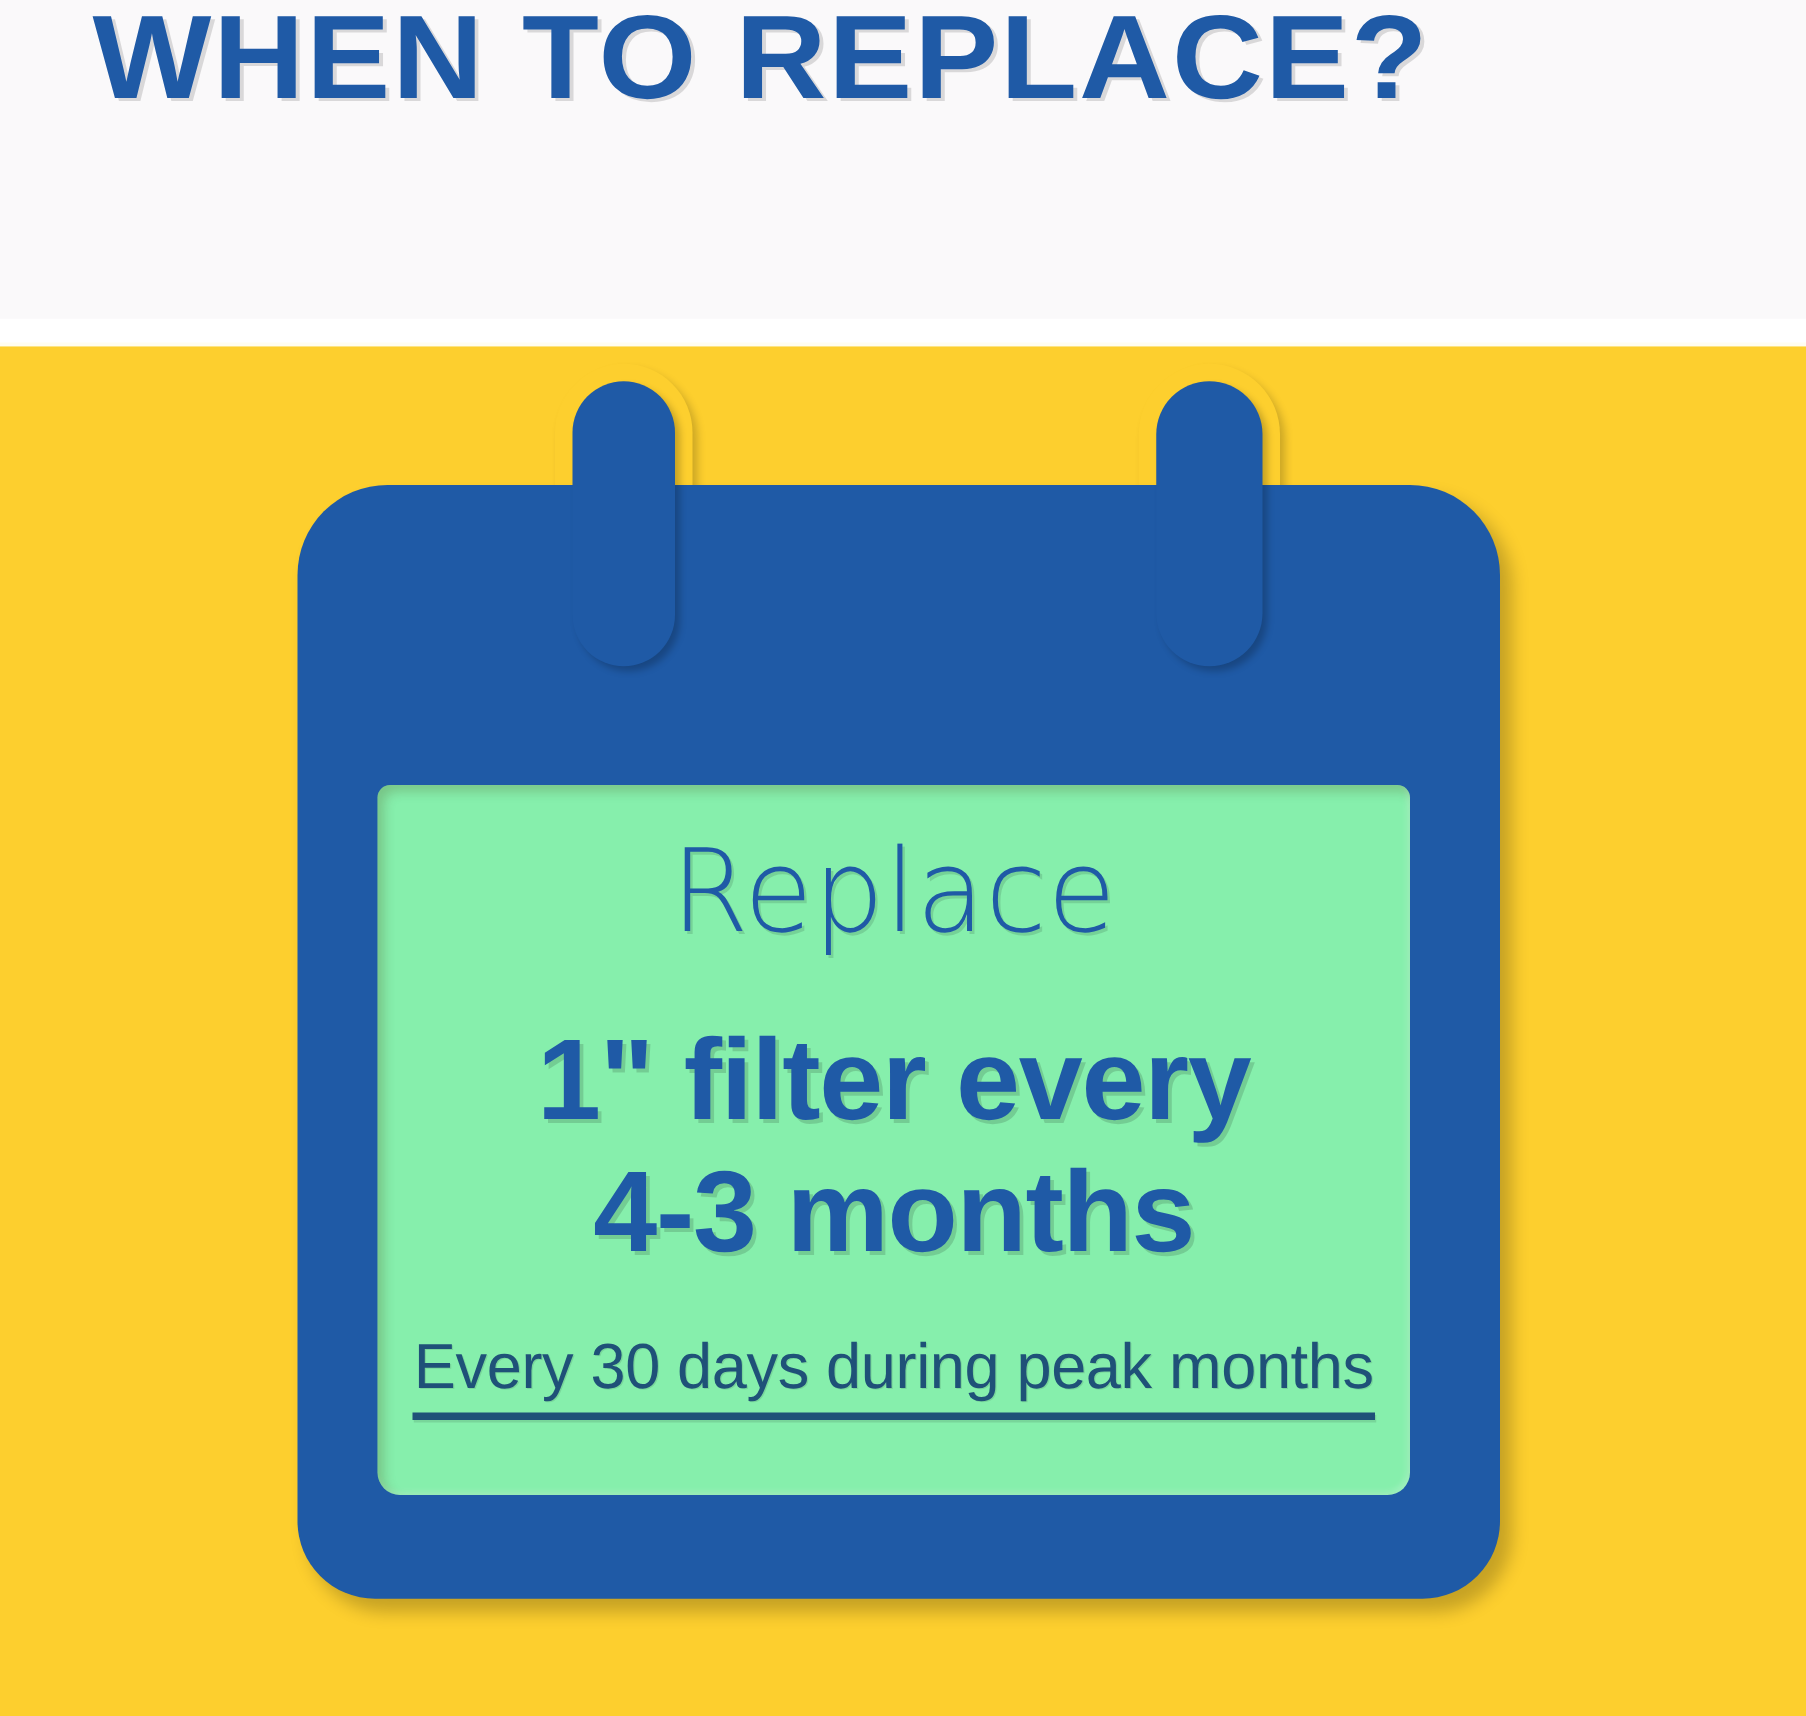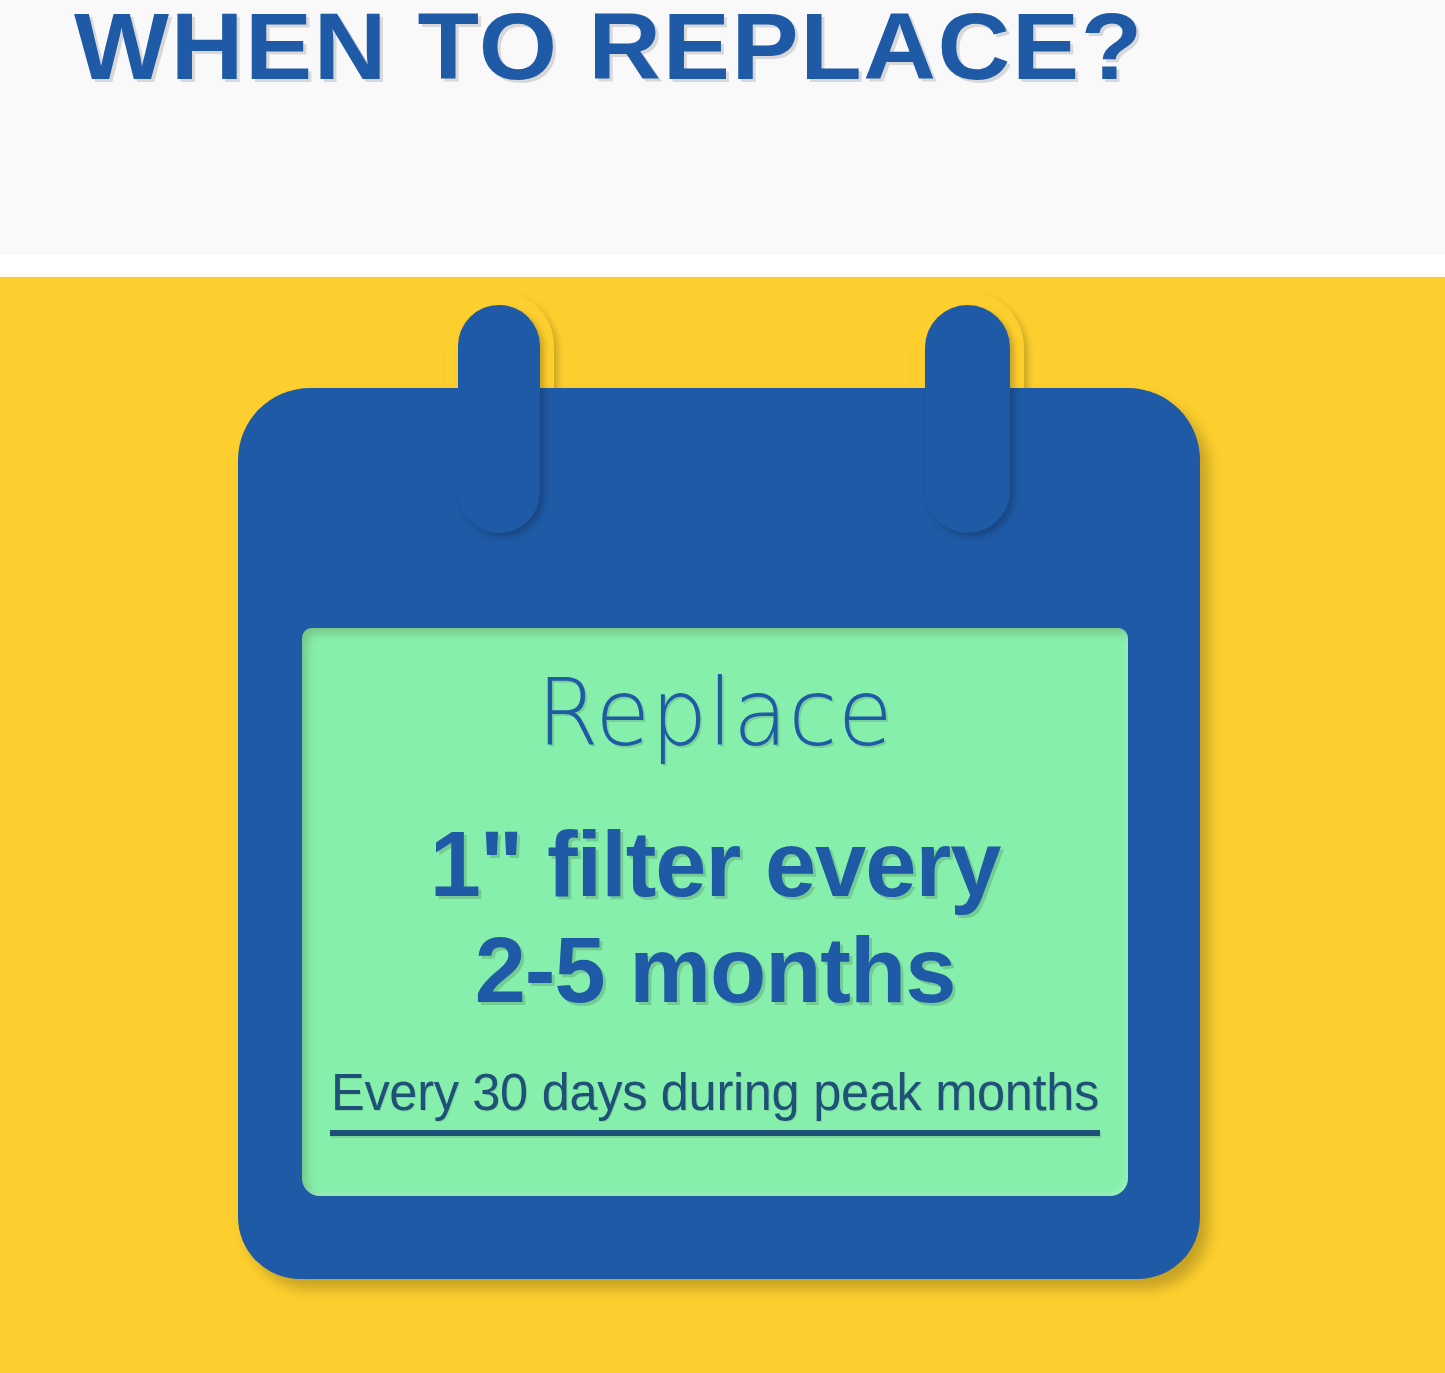--- a/index.html
+++ b/index.html
@@ -189,21 +189,21 @@
 
     <div class="ring-pill" style="left:458px; top:28px; width:82px; height:228px;"></div>
     <div class="ring-pill" style="left:925px; top:28px; width:85px; height:228px;"></div>
 
     <div class="cal-page">
 
       <div class="line-replace">Replace</div>
 
       <div class="line-big l1">1" filter every</div>
 
-      <div class="line-big l2">2-5 months</div>
+      <div class="line-big l2">4-3 months</div>
 
       <div class="line-note">Every 30 days during peak months</div>
 
       <div class="note-rule"></div>
     </div>
   </div>
 
 </div>
 
 </body></html>

